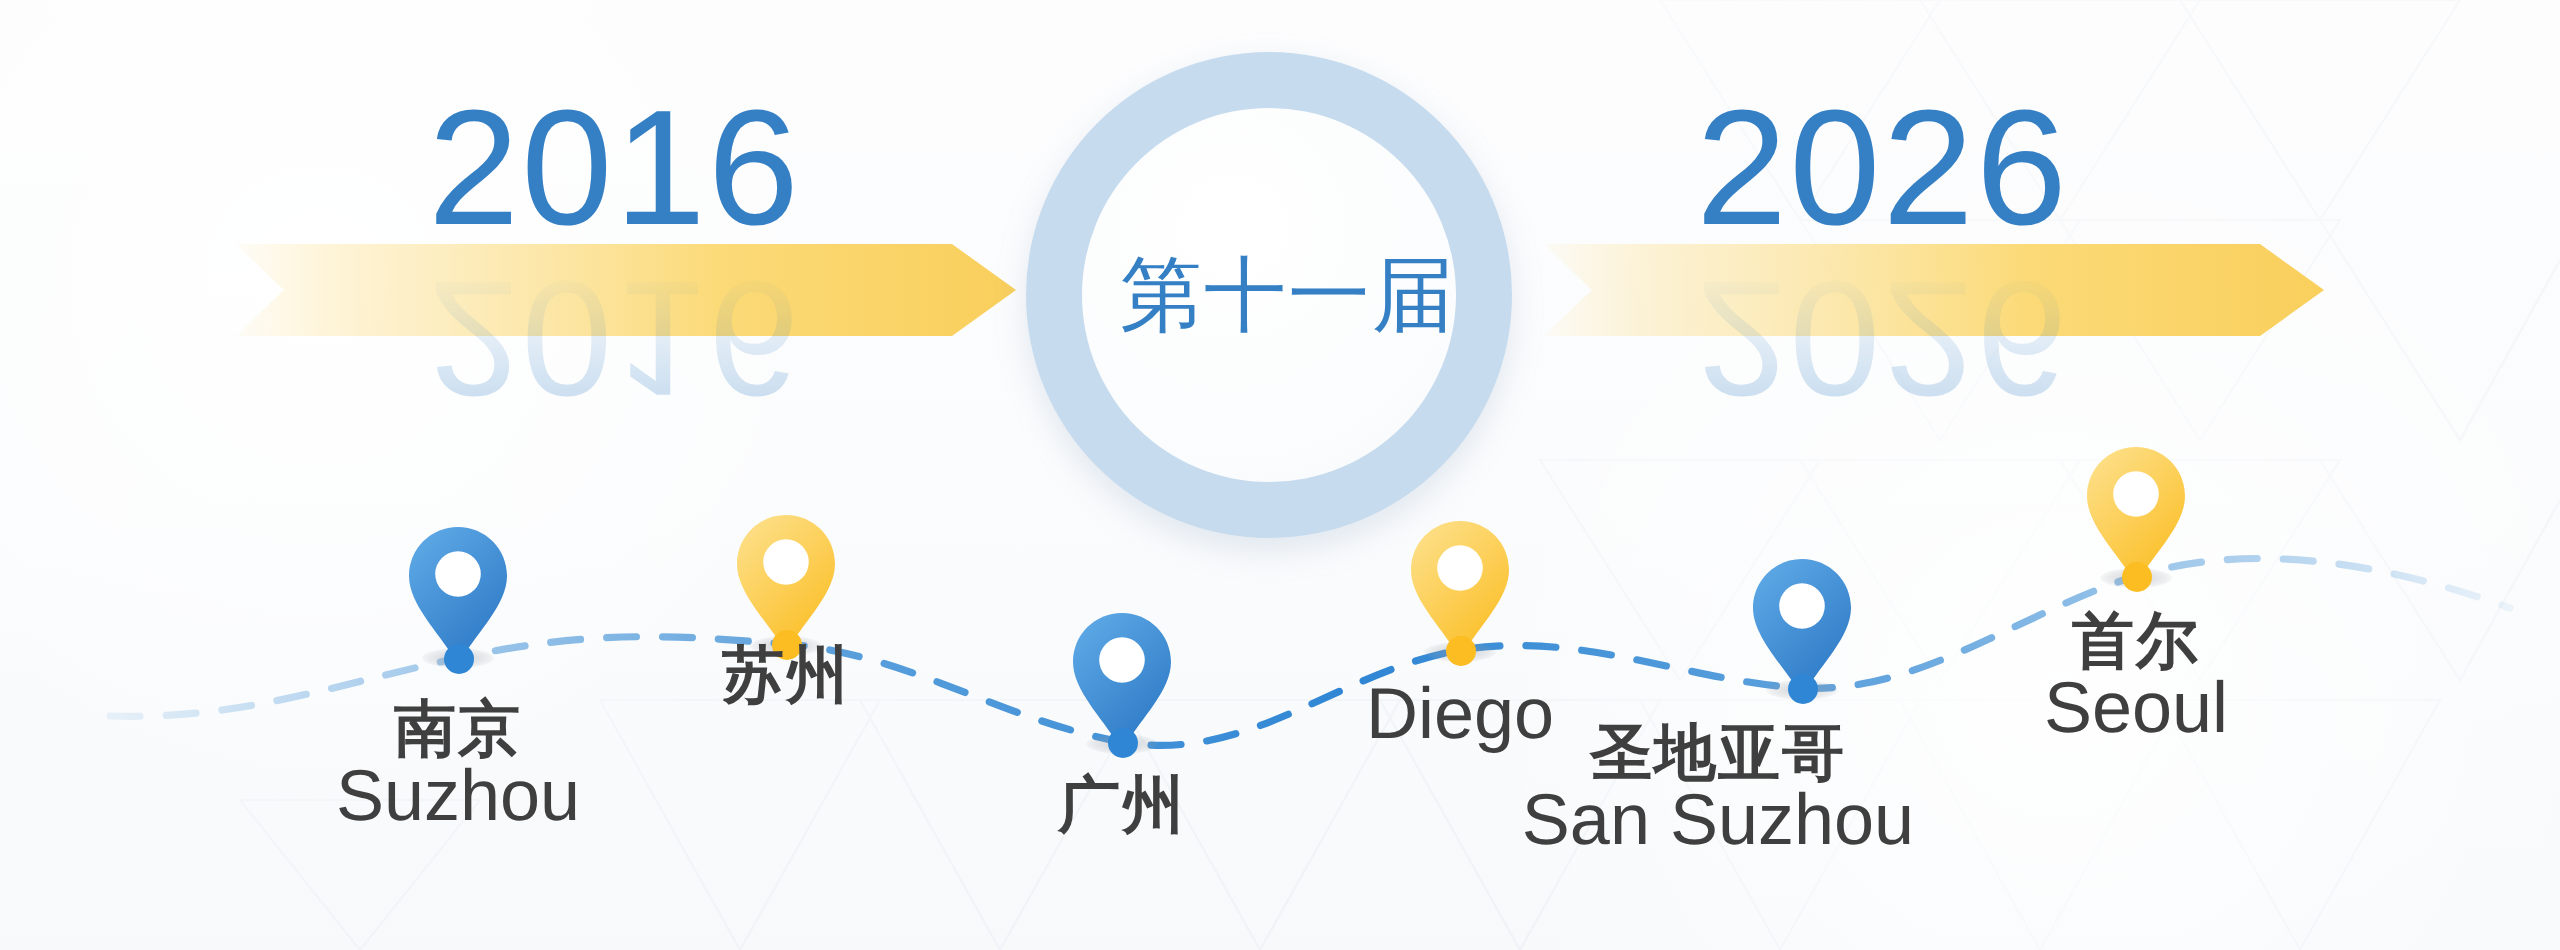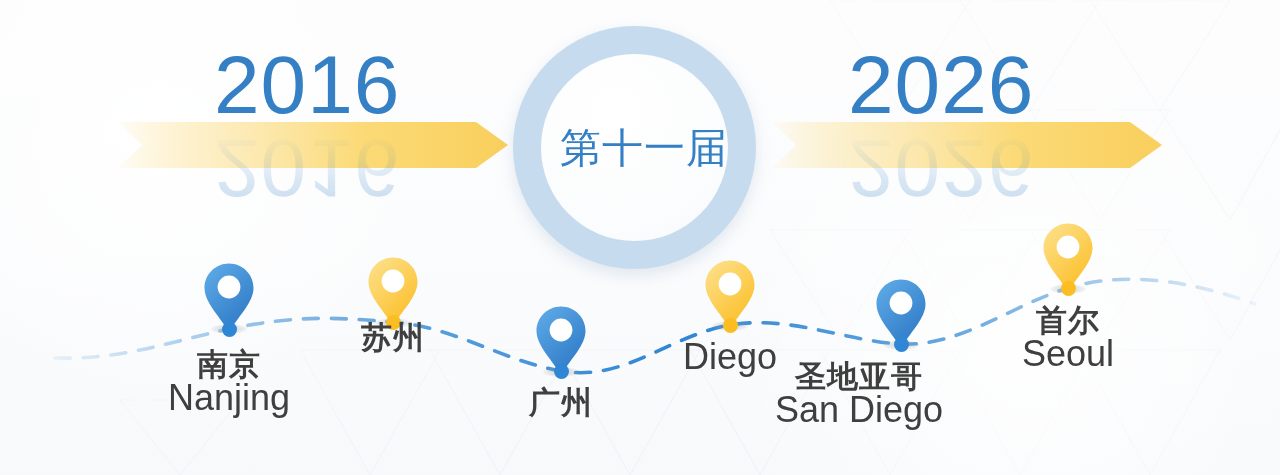--- a/index.html
+++ b/index.html
@@ -212,21 +212,21 @@
                 <stop offset="1" stop-color="#2b77c4"></stop>
               </linearGradient>
             </defs>
             <path d="M26 1.5 C12.4 1.5 1.5 12.4 1.5 26 C1.5 40 16 54 24.2 67.2 C24.9 68.3 27.1 68.3 27.8 67.2 C36 54 50.5 40 50.5 26 C50.5 12.4 39.6 1.5 26 1.5 Z" fill="url(#pg0)"></path>
             <circle cx="26" cy="25" r="11.4" fill="#ffffff"></circle>
           </svg>
         </div>
         <div class="route-dot" style="left: 221.5px; top: 321.5px; background: rgb(47, 134, 212);"></div>
         <div class="label" style="left: 89px; width: 280px; top: 348px;">
           <span class="cn">南京</span>
-          <span class="en">Nanjing</span>
+          <span class="en">Suzhou</span>
         </div>
       </div>
       <div class="marker" style="left: 0px; top: 0px;">
         <div class="pin-shadow" style="left: 375px; top: 318px;"></div>
         <div class="pin" style="left: 367px; top: 256px;">
           <svg width="52" height="70" viewBox="0 0 52 70">
             <defs>
               <linearGradient id="pg1" x1="0.15" y1="0" x2="0.85" y2="1">
                 <stop offset="0" stop-color="#fde08a"></stop>
                 <stop offset="1" stop-color="#fbbd22"></stop>
@@ -289,21 +289,21 @@
                 <stop offset="1" stop-color="#2b77c4"></stop>
               </linearGradient>
             </defs>
             <path d="M26 1.5 C12.4 1.5 1.5 12.4 1.5 26 C1.5 40 16 54 24.2 67.2 C24.9 68.3 27.1 68.3 27.8 67.2 C36 54 50.5 40 50.5 26 C50.5 12.4 39.6 1.5 26 1.5 Z" fill="url(#pg4)"></path>
             <circle cx="26" cy="25" r="11.4" fill="#ffffff"></circle>
           </svg>
         </div>
         <div class="route-dot" style="left: 893.5px; top: 336.5px; background: rgb(47, 134, 212);"></div>
         <div class="label" style="left: 719px; width: 280px; top: 360px;">
           <span class="cn">圣地亚哥</span>
-          <span class="en">San Diego</span>
+          <span class="en">San Suzhou</span>
         </div>
       </div>
       <div class="marker" style="left: 0px; top: 0px;">
         <div class="pin-shadow" style="left: 1050px; top: 284px;"></div>
         <div class="pin" style="left: 1042px; top: 222px;">
           <svg width="52" height="70" viewBox="0 0 52 70">
             <defs>
               <linearGradient id="pg5" x1="0.15" y1="0" x2="0.85" y2="1">
                 <stop offset="0" stop-color="#fde08a"></stop>
                 <stop offset="1" stop-color="#fbbd22"></stop>

